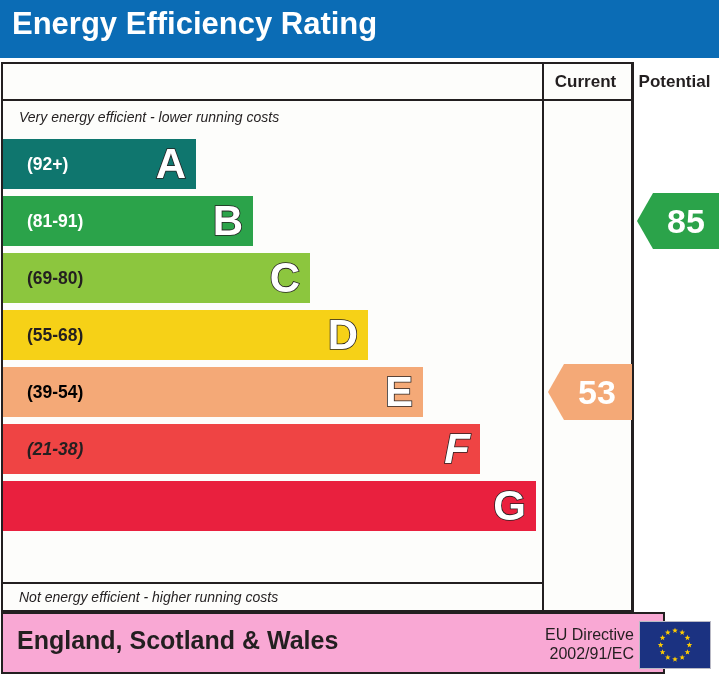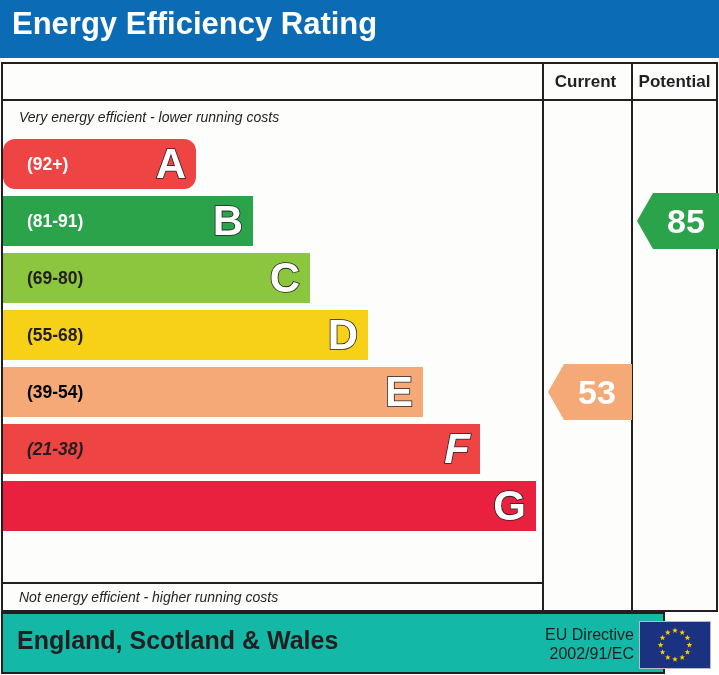--- a/index.html
+++ b/index.html
@@ -39,21 +39,21 @@
     color: #ffffff;
     letter-spacing: 0px;
     white-space: nowrap;
   }
 
   
   .frame {
     position: absolute;
     left: 1px;
     top: 62px;
-    width: 717px;
+    width: 633px;
     height: 550px;
     border: 2px solid #231f20;
     box-sizing: border-box;
     background: #fdfdfb;
   }
 
   
   .col-head-row {
     position: absolute;
     left: 0;
@@ -166,21 +166,21 @@
 
   
   .footer {
     position: absolute;
     left: 1px;
     top: 612px;
     width: 664px;
     height: 62px;
     border: 2px solid #231f20;
     box-sizing: border-box;
-    background: #14b8a6;
+    background: #f9a8d4;
   }
   .footer-title {
     position: absolute;
     left: 14px;
     top: 12px;
     font-size: 25px;
     font-weight: bold;
     color: #231f20;
     white-space: nowrap;
   }
@@ -224,21 +224,21 @@
 
     <div class="vdiv one"></div>
     <div class="vdiv two"></div>
 
     <div class="caption top">Very energy efficient - lower running costs</div>
 
     <div class="caption-rule bottom"></div>
     <div class="caption bottom">Not energy efficient - higher running costs</div>
 
     <div class="bars" id="bars">
-        <div class="band" style="top: 0px; width: 193px; background: #ef4444; border-radius: 12px;">
+        <div class="band" style="top: 0px; width: 193px; background: #0f766e;">
           <div class="range" style="color: rgb(255, 255, 255);">(92+)</div>
           <div class="letter">A</div>
         </div>
         <div class="band" style="top: 57px; width: 250px; background: rgb(43, 163, 74);">
           <div class="range" style="color: rgb(255, 255, 255);">(81-91)</div>
           <div class="letter">B</div>
         </div>
         <div class="band" style="top: 114px; width: 307px; background: rgb(140, 198, 62);">
           <div class="range" style="color: rgb(35, 31, 32);">(69-80)</div>
           <div class="letter">C</div>

